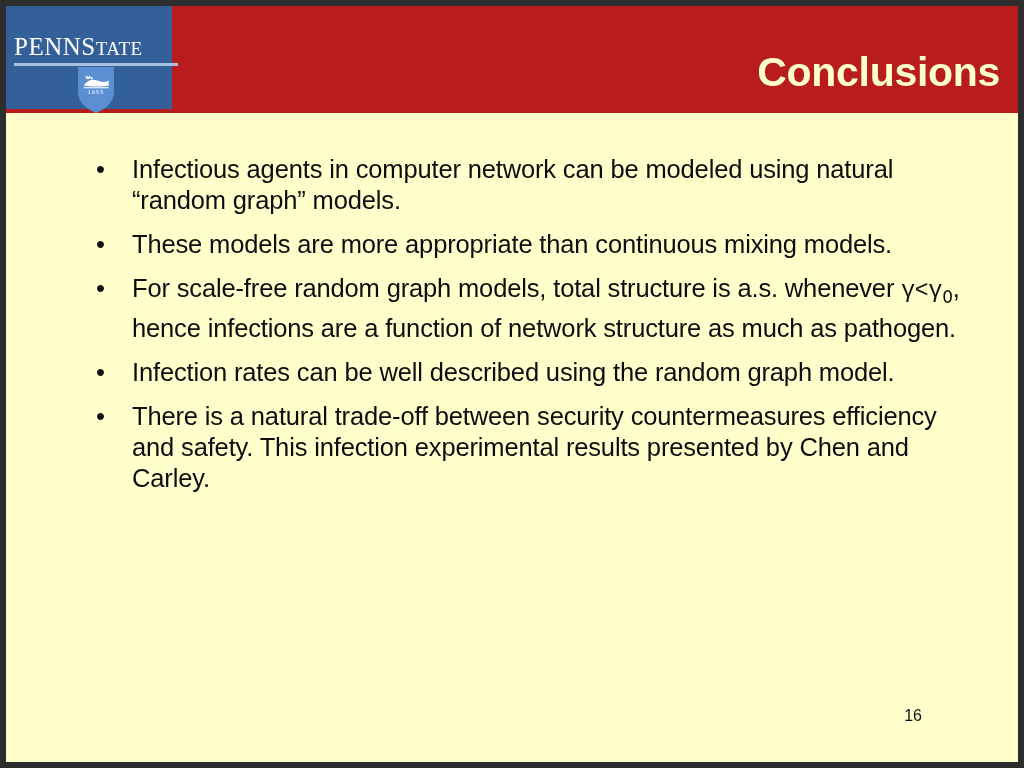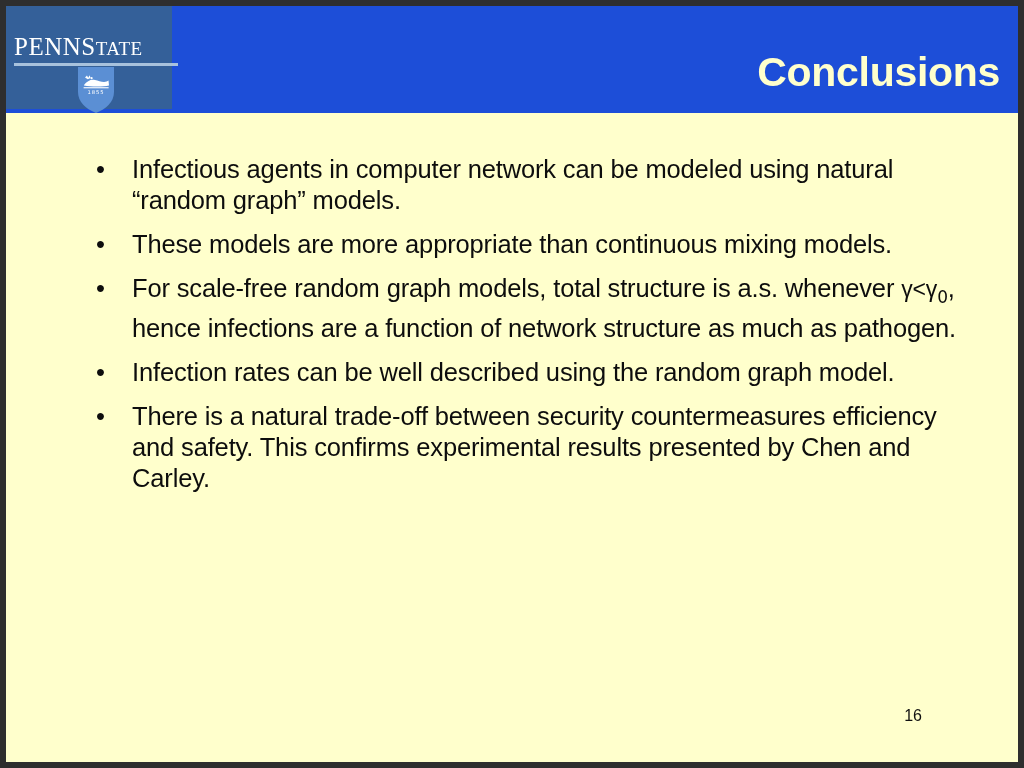--- a/index.html
+++ b/index.html
@@ -24,21 +24,21 @@
     overflow: hidden;
   }
 
   
   .header {
     position: absolute;
     left: 0;
     top: 0;
     width: 1012px;
     height: 123px;
-    background: #1d4ed8;
+    background: #b91c1c;
     border-bottom: 8px solid #ec4899;
     box-sizing: border-box;
   }
 
   
   .logo-panel {
     position: absolute;
     left: 0;
     top: 0;
     width: 166px;
@@ -130,21 +130,21 @@
     line-height: 31px;
     color: #0d0d0d;
     text-align: left;
   }
 
   .bullet .txt {
     display: block;
   }
 
   .gk {
-    font-family: Liberation Sans, sans-serif;
+    font-family: Liberation Mono, monospace;
     font-size: 23px;
     text-align: center;
   }
   .sub {
     font-size: 17px;
     vertical-align: sub;
     font-family: "DejaVu Sans", sans-serif;
   }
 
   
@@ -204,21 +204,21 @@
         <span class="txt"><span>For scale-free random graph models, total structure is a.s. whenever </span><span class="gk">γ&lt;γ</span><span class="sub">0</span><span>, hence infections are a function of network structure as much as pathogen.</span></span>
       </div>
 
       <div class="bullet">
         <span class="marker">•</span>
         <span class="txt">Infection rates can be well described using the random graph model.</span>
       </div>
 
       <div class="bullet">
         <span class="marker">•</span>
-        <span class="txt">There is a natural trade-off between security countermeasures efficiency and safety. This confirms experimental results presented by Chen and Carley.</span>
+        <span class="txt">There is a natural trade-off between security countermeasures efficiency and safety. This infection experimental results presented by Chen and Carley.</span>
       </div>
 
     </div>
 
     <div class="page-number">16</div>
 
   </div>
 
 </div>
 

